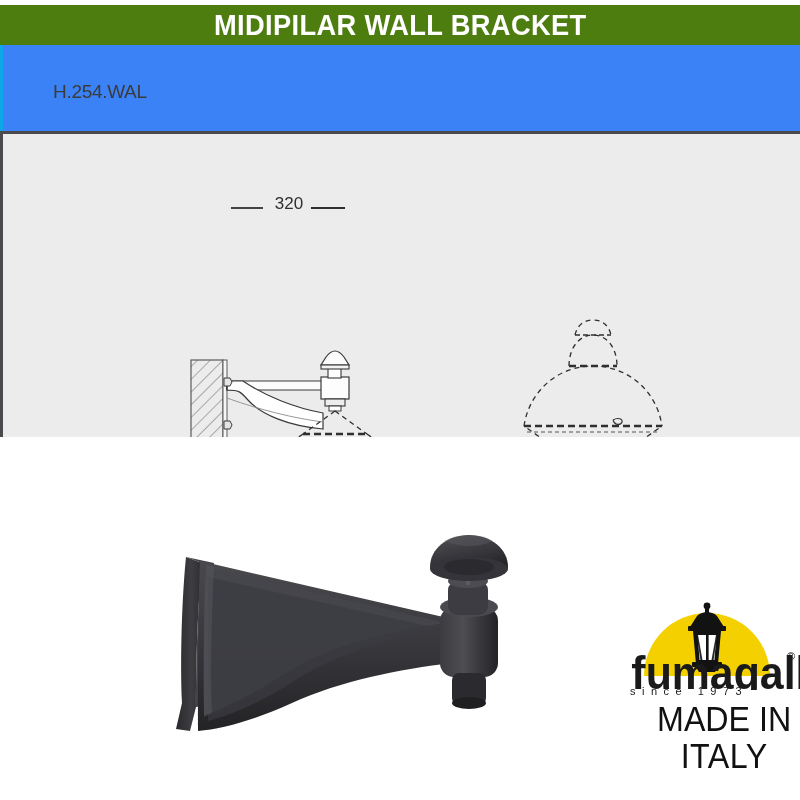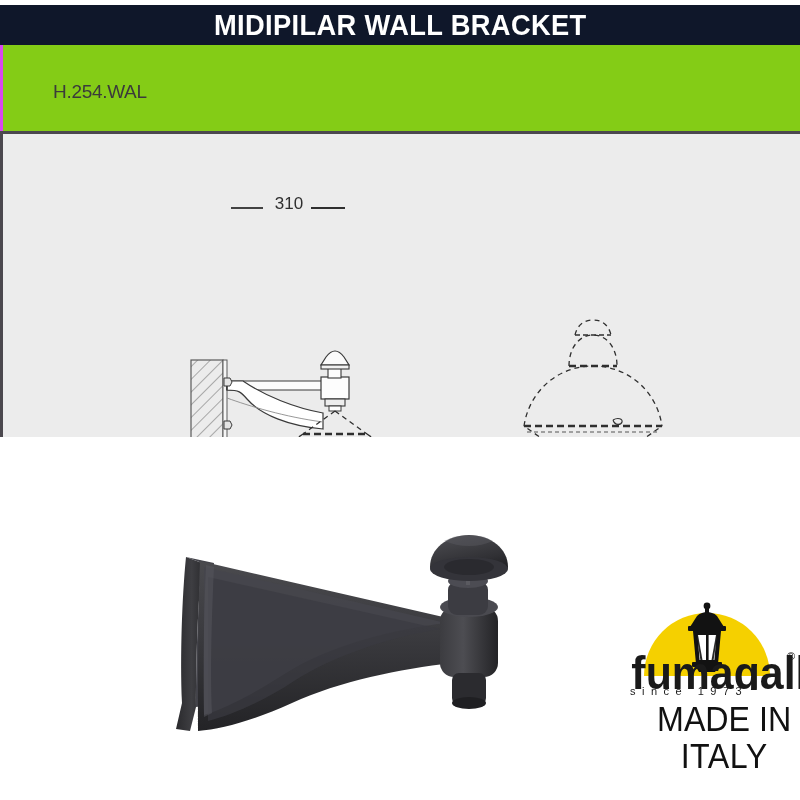--- a/index.html
+++ b/index.html
@@ -16,21 +16,21 @@
     position: relative;
   }
 
   
   #header-bar {
     position: absolute;
     left: 0;
     top: 5px;
     width: 800px;
     height: 40px;
-    background: #0f172a;
+    background: #4d7c0f;
     display: flex;
     align-items: center;
     justify-content: center;
     text-align: right;
   }
   #header-title {
     color: #ffffff;
     font-size: 29px;
     font-weight: bold;
     letter-spacing: 0.4px;
@@ -39,22 +39,22 @@
     white-space: nowrap;
   }
 
   
   #code-strip {
     position: absolute;
     left: 0;
     top: 45px;
     width: 800px;
     height: 88px;
-    background: #84cc16;
-    border-left: 3px solid #d946ef;
+    background: #3b82f6;
+    border-left: 3px solid #0ea5e9;
     box-sizing: border-box;
   }
   #product-code {
     position: absolute;
     left: 50px;
     top: 36px;
     font-size: 19px;
     color: #3b3b3b;
     letter-spacing: -0.3px;
     font-family: "Liberation Sans", sans-serif;
@@ -236,21 +236,21 @@
         <line x1="572" y1="201" x2="608" y2="201" stroke-width="1.6" stroke-dasharray="5,3"></line>
       </g>
       <g fill="none" stroke="#555555" stroke-width="1">
         <line x1="524" y1="298" x2="656" y2="298" stroke-dasharray="4,3"></line>
         <path d="M610 286 c5 -3 10 -1 9 2 c-1 3 -7 4 -9 -2" stroke="#333333" stroke-width="1.2"></path>
       </g>
     </g>
   </svg>
 
   <div style="position:absolute; left:262px; top:60px; width:48px; text-align:center;
-              font-size:17px; color:#2f2f2f; font-family:'Liberation Sans',sans-serif;">310</div>
+              font-size:17px; color:#2f2f2f; font-family:'Liberation Sans',sans-serif;">320</div>
 </div>
 
 <div id="photo-area">
   <svg width="800" height="363" viewBox="0 0 800 363">
     <defs>
       <linearGradient id="armGrad" x1="0" y1="0" x2="0" y2="1">
         <stop offset="0%" stop-color="#4a4a4e"></stop>
         <stop offset="45%" stop-color="#3a3a3e"></stop>
         <stop offset="100%" stop-color="#232326"></stop>
       </linearGradient>

